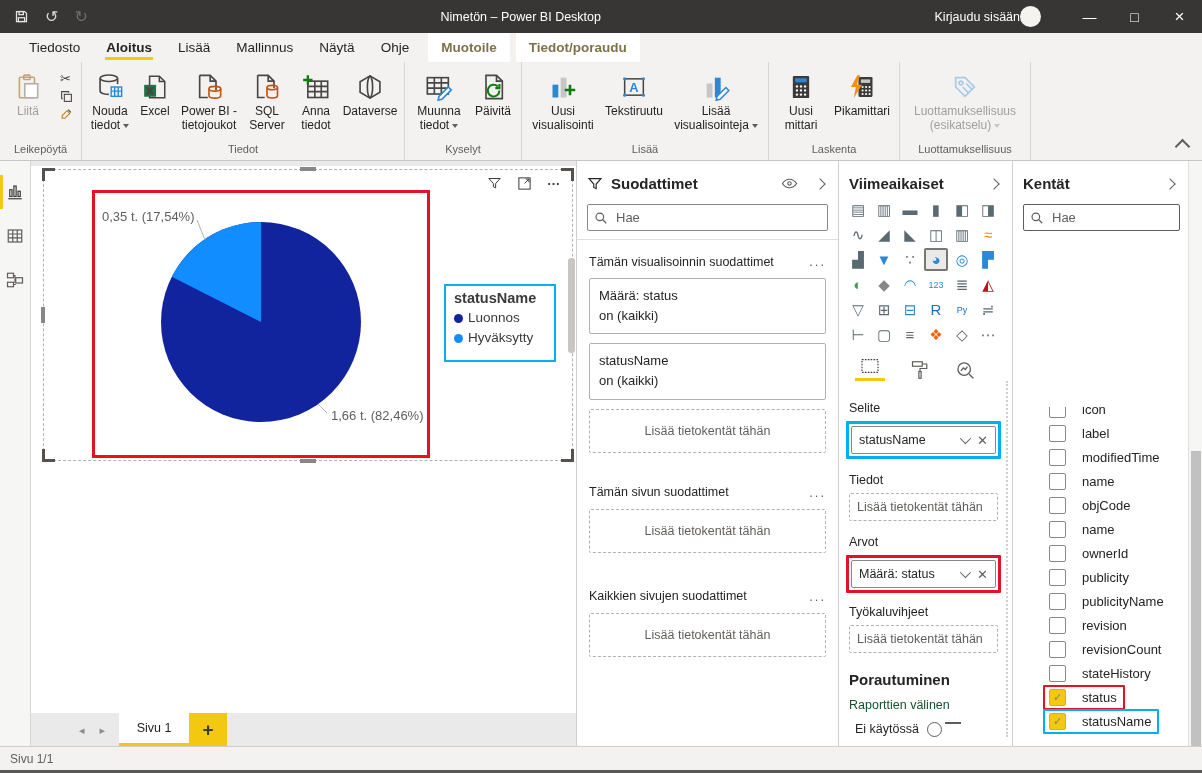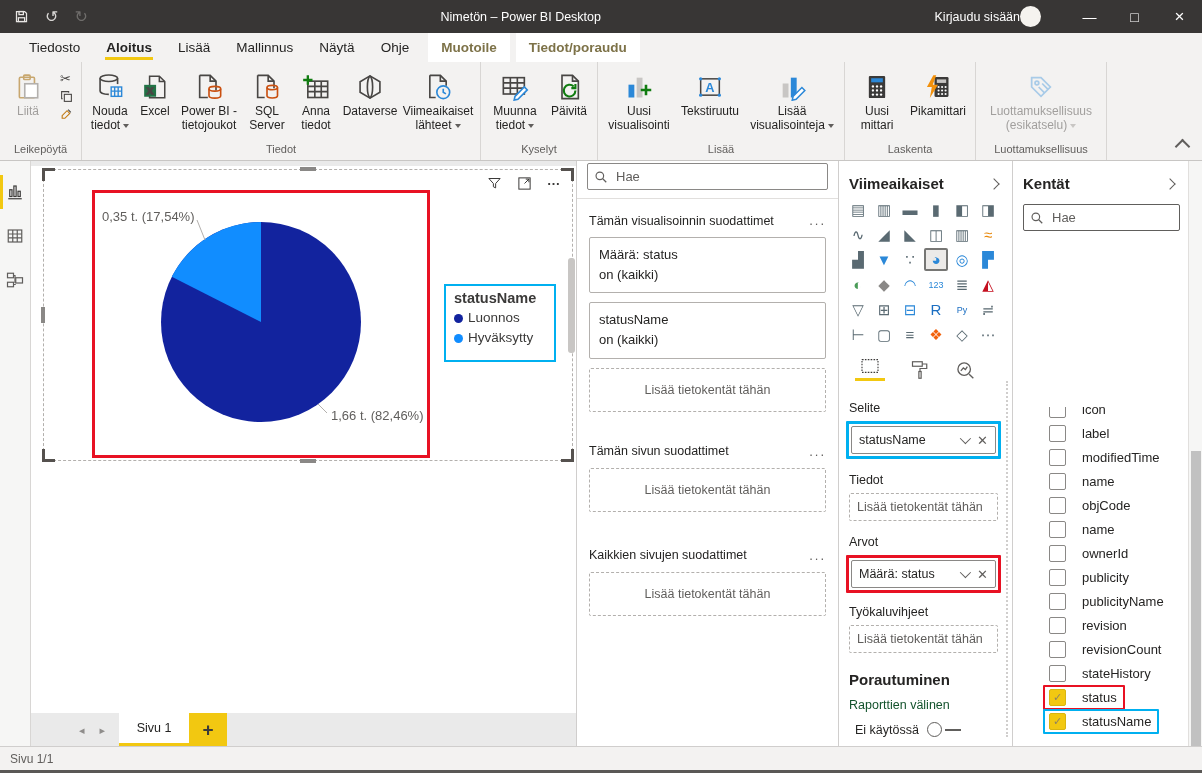--- a/index.html
+++ b/index.html
@@ -115,21 +115,21 @@
             align-items:center;padding:0 7px;font-size:12.5px;color:#252423;}
   .well-box .wsp{flex:1;}
   .wcaret{display:inline-block;width:7px;height:7px;border:solid #605e5c;border-width:0 1.4px 1.4px 0;
           transform:rotate(45deg) translateY(-2px);margin-right:9px;}
   .wx{color:#605e5c;font-size:13px;}
   .well-hl{padding:2px;border:3px solid;border-radius:1px;margin:0 -3px;}
   .well-dash{border:1px dashed #b3b0ad;border-radius:2px;height:26px;display:flex;align-items:center;
              padding:0 7px;font-size:12.5px;color:#605e5c;}
   .drill-title{font-size:15px;font-weight:bold;color:#252423;margin:18px 0 10px 0;}
   .drill-sub{font-size:12.5px;color:#14532d;margin-bottom:10px;}
-  .toggle-row{display:flex;align-items:center;gap:4px;font-size:12.5px;color:#252423;padding-left:6px;}
+  .toggle-row{display:flex;gap:4px;font-size:12.5px;color:#252423;padding-left:6px;}
   .tog-circle{width:13px;height:13px;border:1.6px solid #605e5c;border-radius:50%;}
   .tog-line{width:16px;height:2px;background:#605e5c;margin-left:-1px;}
   
   .fields{flex:1;}
   .fields-list{position:absolute;top:246px;left:0;right:14px;bottom:3px;overflow:hidden;}
   .flist-inner{margin-top:-10px;}
   .frow{height:24px;display:flex;align-items:center;padding-left:30px;}
   .finner{display:flex;align-items:center;gap:16px;padding:2px 6px 2px 4px;border:2px solid transparent;}
   .finner.hl{border-width:2.5px;border-style:solid;border-radius:1px;}
   .cb{width:15px;height:15px;border:1px solid #8a8886;border-radius:2px;background:#fff;flex:0 0 auto;
@@ -279,34 +279,20 @@
         <span class="rtext"><span>Anna tiedot</span></span>
       </div>
       <div class="rbtn w58">
         <span class="ricon">
           <svg width="28" height="28" viewBox="0 0 24 24" fill="none" stroke="#484644" stroke-width="1.4">
             <path d="M12 2.5l8.5 5v9l-8.5 5-8.5-5v-9z"></path>
               <path d="M12 2.5c3 3 3 16 0 19M12 2.5c-3 3-3 16 0 19"></path>
           </svg>
         </span>
         <span class="rtext"><span>Dataverse</span></span>
-      </div>
-      <div class="rbtn w72">
-        <span class="ricon">
-          <svg width="28" height="28" viewBox="0 0 24 24" fill="none" stroke="#484644" stroke-width="1.4">
-            <path d="M5 2h9l5 5v4"></path>
-              <path d="M14 2v5h5"></path>
-              <path d="M5 2v19h5"></path>
-            <g stroke="#2b88d8">
-                <circle cx="16.5" cy="16.5" r="5.5"></circle>
-                <path d="M16.5 13.5v3l2.3 1.4"></path>
-              </g>
-          </svg>
-        </span>
-        <span class="rtext"><span>Viimeaikaiset lähteet</span><span class="caret"></span></span>
       </div>
     </div>
     <div class="rlabel">Tiedot</div>
   </div>
 
   <div class="rgroup">
     <div class="rbtns">
       <div class="rbtn w56">
         <span class="ricon">
           <svg width="28" height="28" viewBox="0 0 24 24" fill="none" stroke="#484644" stroke-width="1.4">
@@ -527,20 +513,35 @@
       <div class="pg-arrows">
         <span>◂</span>
         <span>▸</span>
       </div>
       <div class="pg-tab">Sivu 1</div>
       <div class="pg-plus">+</div>
     </div>
   </div>
 
   <div class="pane filters">
+    <div class="pane-head">
+      <span style="margin-right:8px;">
+        <svg width="16" height="16" viewBox="0 0 24 24" fill="none" stroke="#252423" stroke-width="1.7">
+          <path d="M3 4h18l-7.2 8v7l-3.6-1.8V12z"></path>
+        </svg>
+      </span>
+      <span class="pane-title">Suodattimet</span>
+      <span style="margin-right:14px;">
+        <svg width="17" height="13" viewBox="0 0 24 16" fill="none" stroke="#605e5c" stroke-width="1.6">
+          <path d="M2 8s4-6 10-6 10 6 10 6-4 6-10 6S2 8 2 8z"></path>
+            <circle cx="12" cy="8" r="2.4"></circle>
+        </svg>
+      </span>
+      <span class="chev"></span>
+    </div>
     <div class="searchbox">
       <span>
         <svg width="14" height="14" viewBox="0 0 24 24" fill="none" stroke="#605e5c" stroke-width="2">
           <circle cx="10" cy="10" r="6.5"></circle>
             <path d="M15 15l6 6"></path>
         </svg>
       </span>
       <input placeholder="Hae" style="">
     </div>
     <div class="fdivider"></div>

